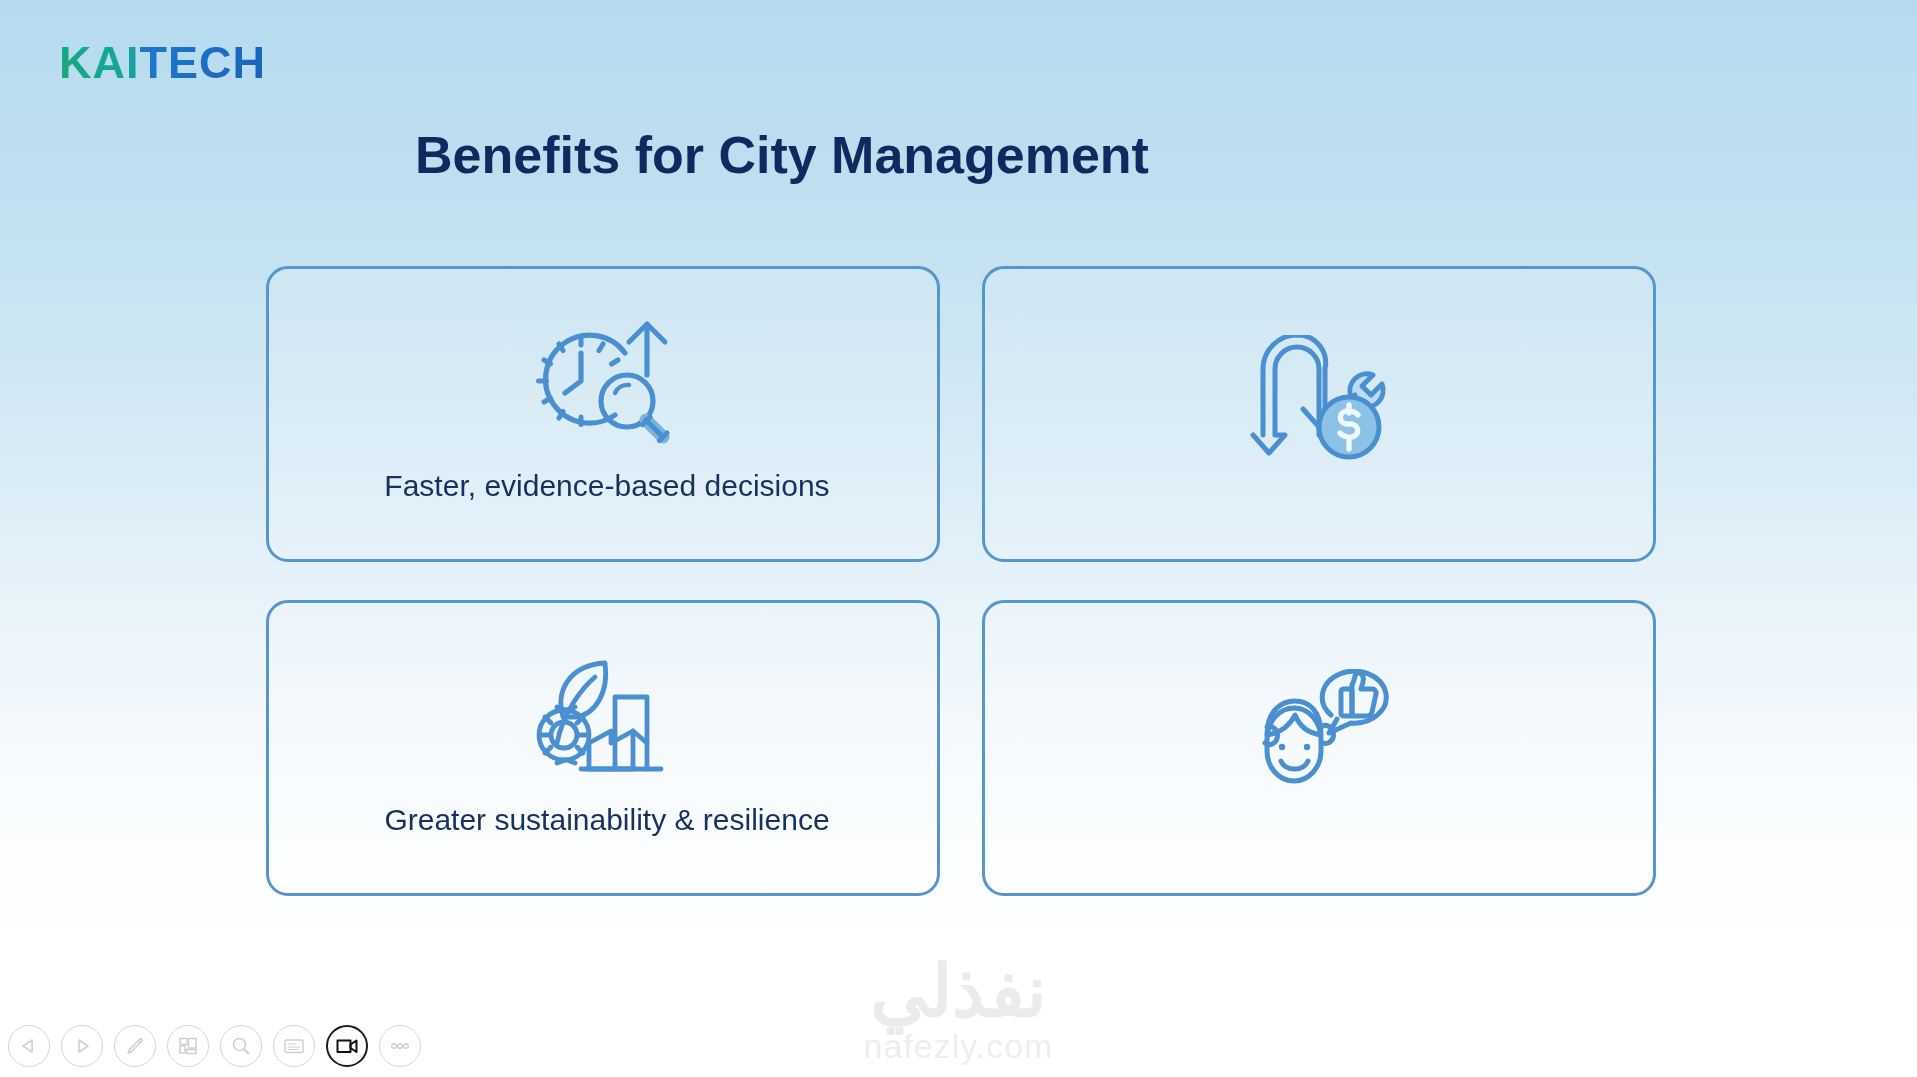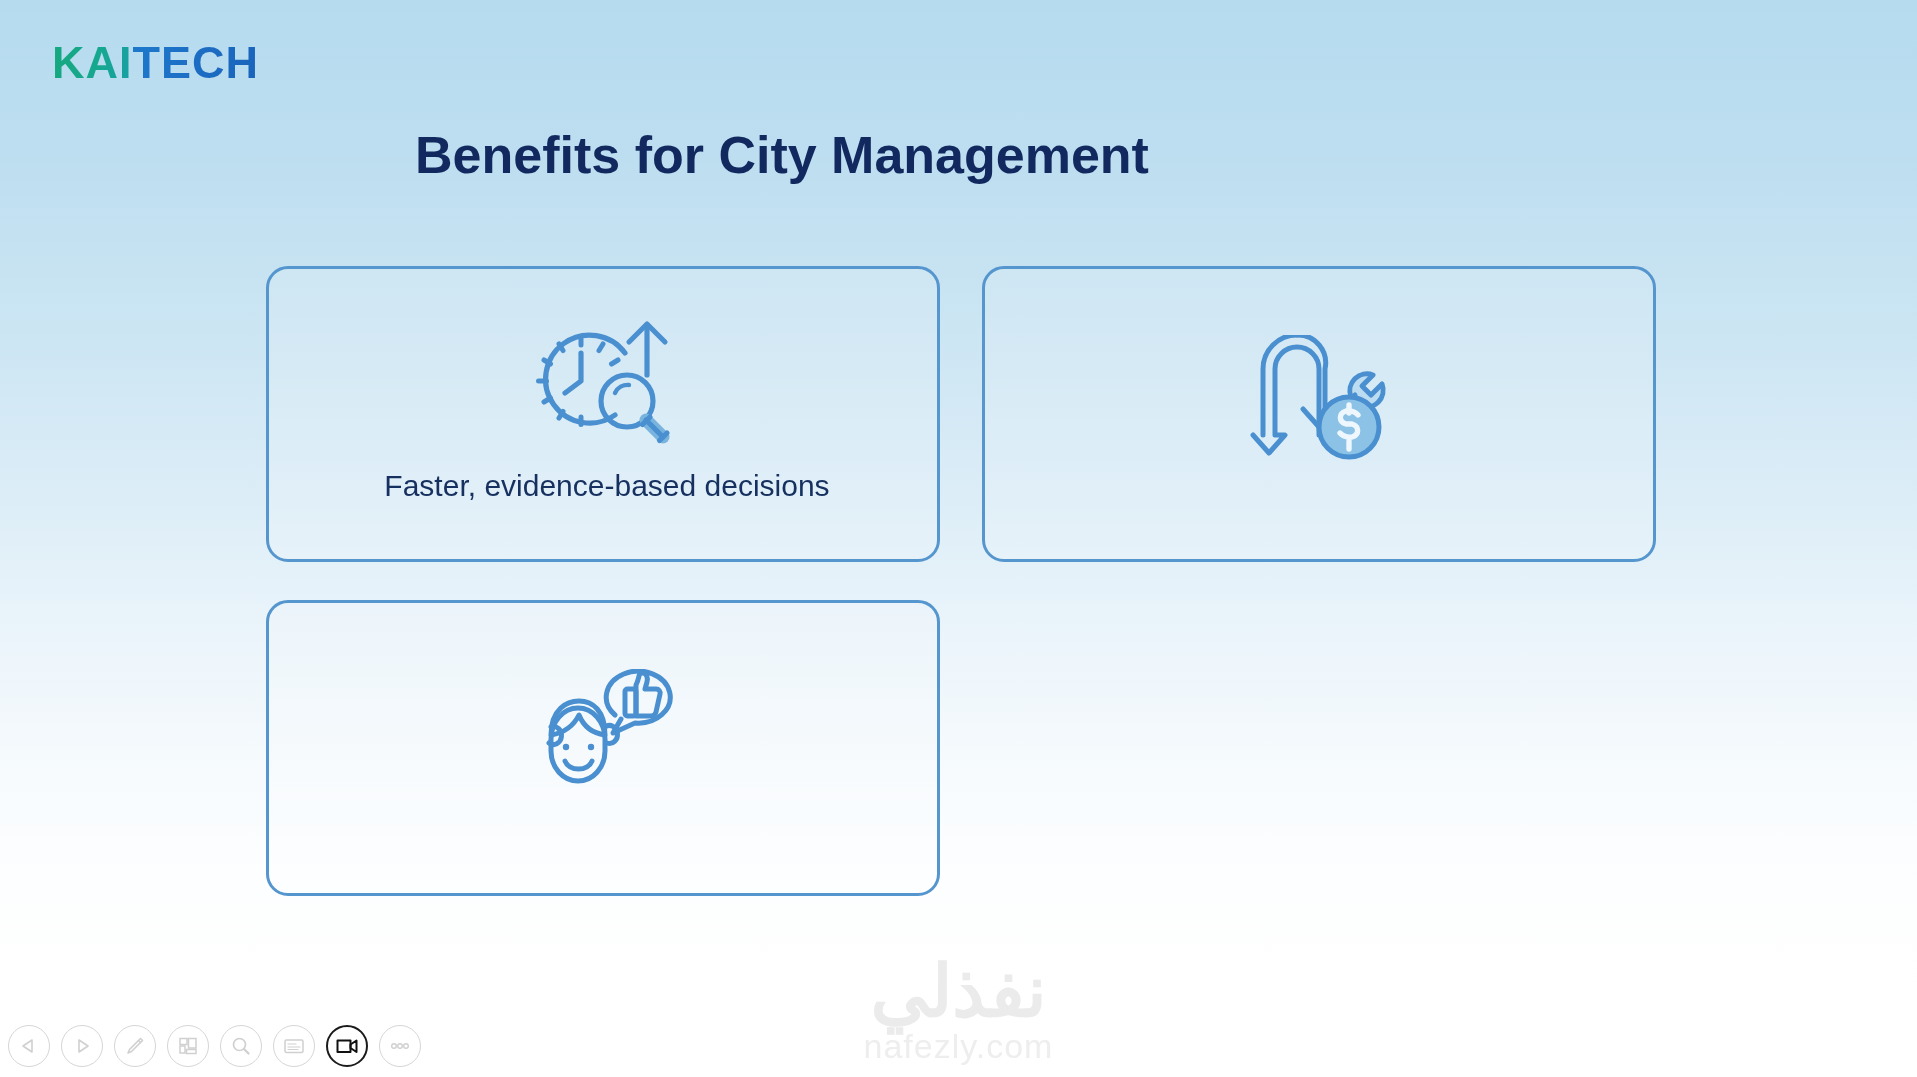--- a/index.html
+++ b/index.html
@@ -24,21 +24,21 @@
         #ecf5fb 60%,
         #f7fbfd 72%,
         #fdfeff 82%,
         #ffffff 92%,
         #ffffff 100%);
   }
 
   
   #brand-logo {
     position:absolute;
-    left:52px;
+    left:59px;
     top:40px;
     display:flex;
     align-items:flex-end;
     letter-spacing:-1px;
   }
   #brand-logo .logo-kai,
   #brand-logo .logo-tech {
     font-size:45px;
     font-weight:bold;
     line-height:1;
@@ -228,20 +228,44 @@
           <circle cx="104" cy="92" r="30" fill="#8cc2e6" stroke="#4a90d0"></circle>
           <g stroke="#eef7fd" stroke-width="5.4">
             <path d="M113 80 a12 8 0 0 0 -12 -4 a9 7 0 0 0 0 13 h6 a9 7 0 0 1 0 13 a12 8 0 0 1 -12 -4"></path>
             <line x1="104" y1="70" x2="104" y2="78"></line>
             <line x1="104" y1="106" x2="104" y2="114"></line>
           </g>
         </svg>
       </div>
     </div>
 
+    <div class="benefit-card">
+      <div class="benefit-icon">
+        <svg width="156" height="128" viewBox="0 0 156 128" fill="none" stroke="#4a90d0" stroke-width="4.8" stroke-linecap="round" stroke-linejoin="round">
+
+          <path d="M34 66 C26 38 42 14 76 12 C80 42 66 64 46 66 C40 66 36 66 34 66 Z"></path>
+
+          <path d="M28 92 C34 62 52 38 66 26"></path>
+
+          <path d="M28 56 l8 3 M46 56 l-8 3
+                   M16 66 l6 6 M54 66 l-6 6
+                   M13 84 l8 0 M57 84 l-8 0
+                   M16 102 l6 -6 M54 102 l-6 -6
+                   M28 112 l8 -3 M46 112 l-8 -3"></path>
+          <circle cx="35" cy="84" r="25"></circle>
+          <circle cx="35" cy="84" r="13"></circle>
+
+          <path d="M60 118 L60 92 L82 80 L82 92 L104 80 L104 118 Z"></path>
+          <path d="M86 118 L86 46 L118 46 L118 118"></path>
+          <path d="M104 80 L118 92"></path>
+          <line x1="52" y1="118" x2="132" y2="118"></line>
+        </svg>
+      </div>
+      <div class="benefit-label">Greater sustainability &amp; resilience</div>
+    </div>
 
     <div class="benefit-card">
       <div class="benefit-icon">
         <svg width="156" height="128" viewBox="0 0 156 128" fill="none" stroke="#4a90d0" stroke-width="5" stroke-linecap="round" stroke-linejoin="round">
 
           <path d="M20 74 a8 9 0 1 0 2 -16"></path>
           <path d="M76 58 a8 9 0 1 1 2 16"></path>
 
           <path d="M22 70 a27 31 0 0 1 54 0 l0 12 a27 30 0 0 1 -54 0 z"></path>
 

